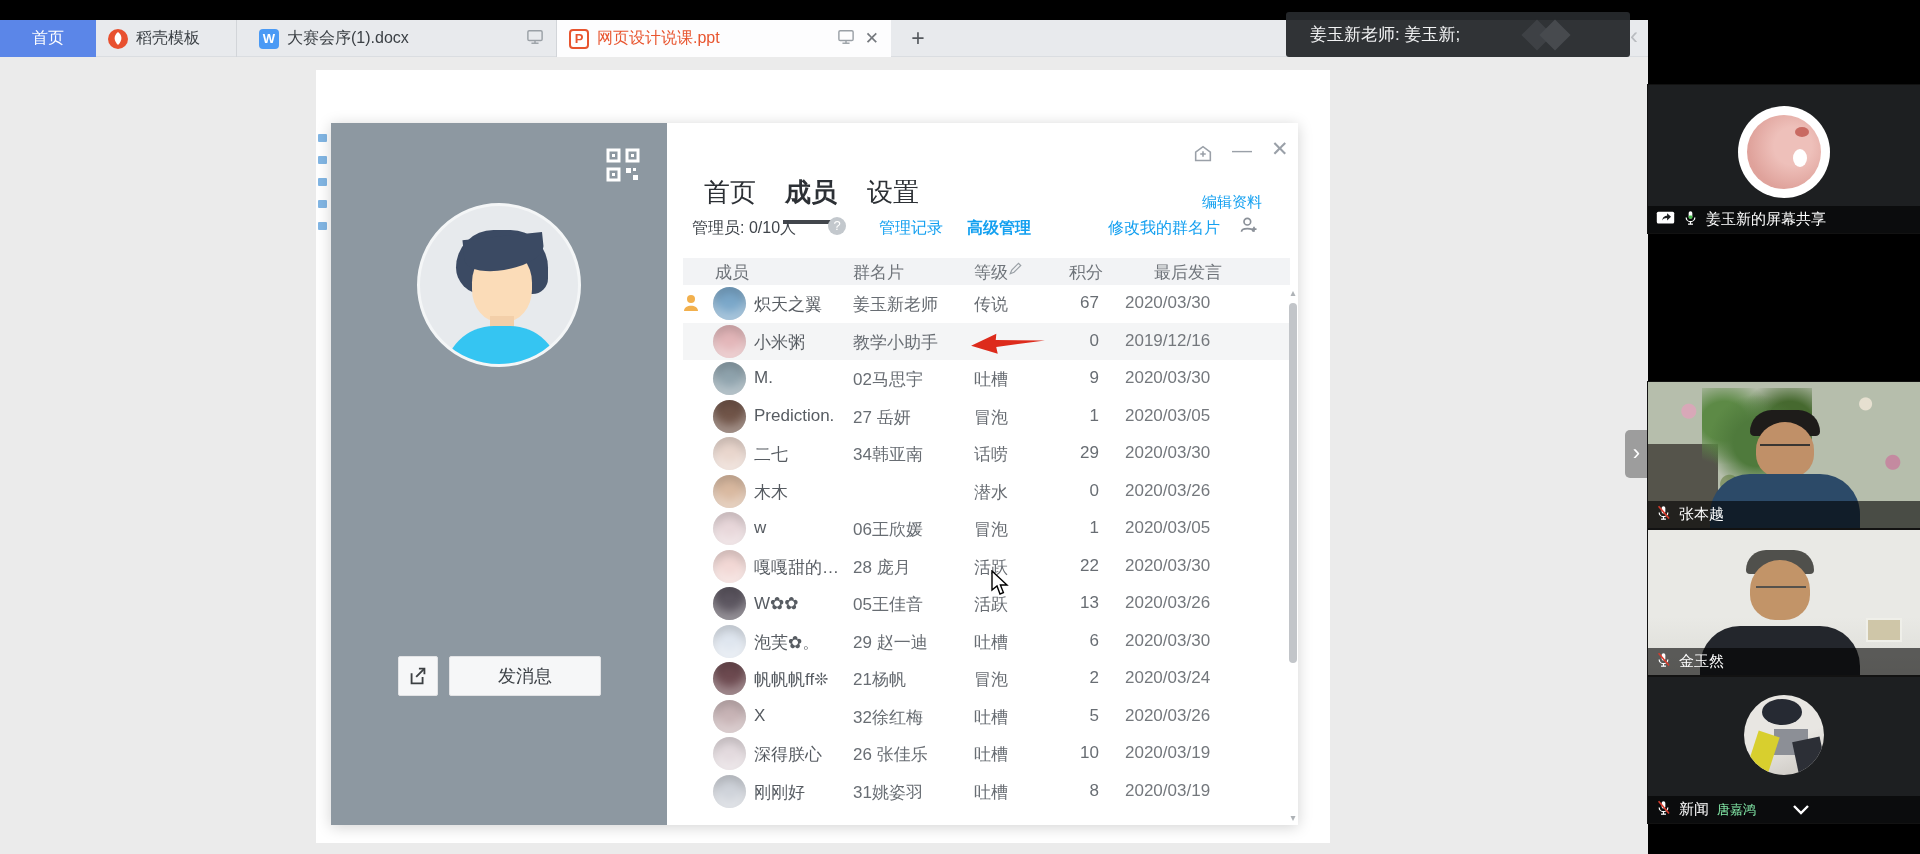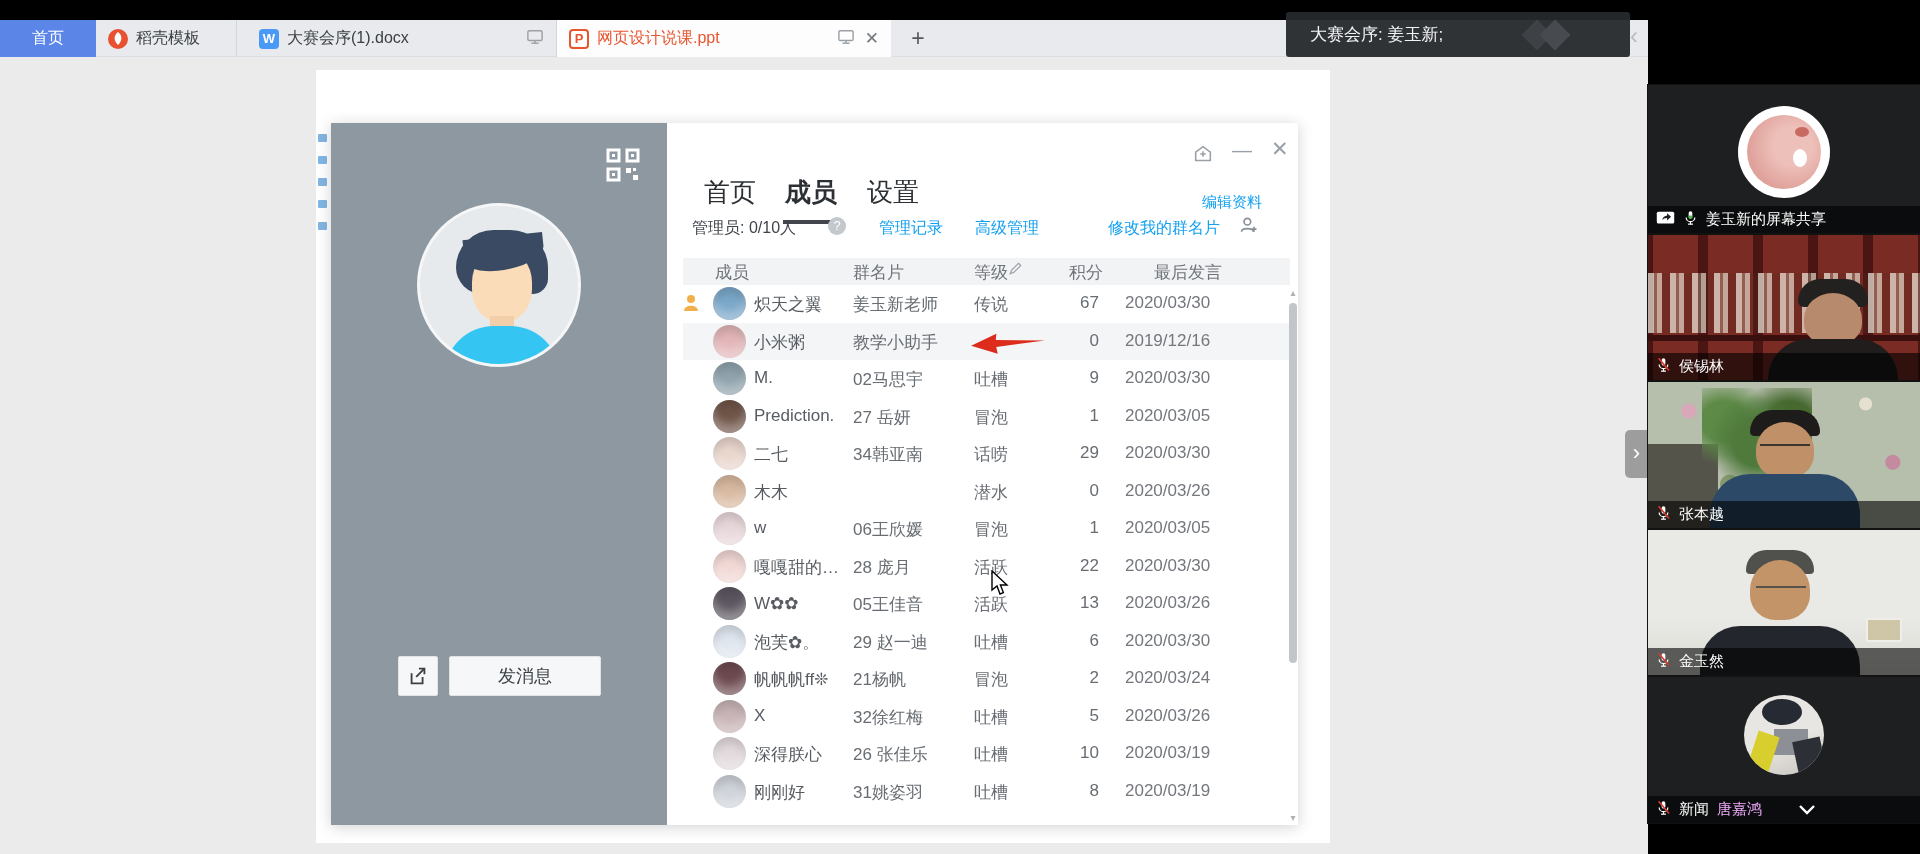--- a/index.html
+++ b/index.html
@@ -77,21 +77,21 @@
   .qtab { position:absolute; top:52px; font-size:26px; color:#2c3035; }
   .qtab-home { left:37px; }
   .qtab-members { left:118px; font-weight:bold; }
   .qtab-settings { left:200px;text-align:center; }
   .qtab-underline { position:absolute; left:116px; top:97px; width:56px; height:4px; background:#42464c; }
   .edit-link { position:absolute; left:535px; top:70px; font-size:15px; color:#14a0f0; }
   .admin-label { position:absolute; left:25px; top:95px; font-size:16px; color:#3f444a; }
   .help { position:absolute; left:161px; top:94px; width:18px; height:18px; border-radius:50%;
     background:#c3c8cd; color:#fff; font-size:13px; text-align:center; line-height:18px; }
   .blue-link { position:absolute; top:95px; font-size:16px; color:#14a0f0; }
-  .lnk1 { left:212px;text-align:right; } .lnk2 { left:308px; } .lnk3 { left:441px; }
+  .lnk1 { left:212px;text-align:right; } .lnk2 { left:300px;font-weight:bold; } .lnk3 { left:441px; }
   .person-add { position:absolute; left:572px; top:92px; }
 
   
   .mtable { position:absolute; left:16px; top:135px; width:607px; }
   .mhead { position:relative; height:27px; background:#f2f3f5; color:#6f747a; font-size:17px; }
   .mhead span { position:absolute; top:3px; }
   .h-member { left:32px; } .h-card { left:170px; } .h-level { left:291px; }
   .h-edit { left:325px; top:5px; } .h-score { left:386px; } .h-last { left:471px; }
   .mrow { position:relative; height:37.5px; font-size:17px; color:#686d73; }
   .mrow.row-hl { background:#f4f5f6; }
@@ -121,21 +121,21 @@
   .sidebar { position:absolute; left:1648px; top:0; width:272px; height:705px; background:#000; }
   .tile { position:absolute; left:0; width:272px; overflow:hidden; background:#1d1f21; outline:1px solid #121212; }
   .t1 { top:85px; height:148px; }
   .t2 { top:235px; height:145px; }
   .t3 { top:382px; height:146px; }
   .t4 { top:530px; height:145px; }
   .t5 { top:677px; height:146px; }
   .tile-label { position:absolute; left:0; bottom:0; width:100%; height:27px;
     background:rgba(0,0,0,.6); display:flex; align-items:center; gap:8px; padding-left:8px; }
   .tile-name { color:#fff; font-size:15px; white-space:nowrap; }
-  .tile-subname { color:#f0abfc; font-size:15px; }
+  .tile-subname { color:#86efac; font-size:13px; }
 
   .baby-wrap { position:absolute; left:90px; top:21px; width:92px; height:92px; border-radius:50%; background:#fff; }
   .baby { position:absolute; left:9px; top:9px; width:74px; height:74px; border-radius:50%;
     background:radial-gradient(circle at 62% 42%, #eec0ba 0 30%, #dfa29b 70%); }
   .baby-eye { position:absolute; left:46px; top:34px; width:14px; height:18px; background:#fff; border-radius:50%; }
   .baby-cheek { position:absolute; left:48px; top:12px; width:14px; height:10px; background:#c96a62; border-radius:50%; }
 
   .v-bookshelf { background:
       repeating-linear-gradient(90deg, #4a1512 0 5px, #7a2c24 5px 50px, #4a1512 50px 55px);
   }
@@ -227,21 +227,21 @@
             </svg>
         </span>
         <span class="mini" style="font-size:17px;color:#75797e">✕</span>
       </span>
     </div>
     <div class="newtab">+</div>
   </div>
   <div class="collapse-chev">‹</div>
 
   <div class="toast">
-    <span class="toast-text">大赛会序: 姜玉新;</span>
+    <span class="toast-text">姜玉新老师: 姜玉新;</span>
     <span class="toast-logo">
       <i class="diam d1"></i>
         <i class="diam d2"></i>
     </span>
   </div>
 
   <div class="workspace">
     <div class="doc-white">
       <div class="sliver">
         <i></i>
@@ -517,39 +517,20 @@
               <rect x="9" y="9" width="6" height="5" rx="2" fill="#45c24a"></rect>
               <path d="M5 12 a7 7 0 0 0 14 0" fill="none" stroke="#fff" stroke-width="2"></path>
               <line x1="12" y1="19" x2="12" y2="23" stroke="#fff" stroke-width="2"></line>
               <line x1="8" y1="23" x2="16" y2="23" stroke="#fff" stroke-width="2"></line>
             </svg>
         </span>
         <span class="tile-name">姜玉新的屏幕共享</span>
       </div>
     </div>
 
-    <div class="tile t2 v-bookshelf">
-      <div class="books"></div>
-        <div class="shelfline"></div>
-      <div class="man-hair"></div>
-        <div class="man-head"></div>
-        <div class="man-body"></div>
-      <div class="tile-label">
-        <span>
-          <svg width="15" height="16" viewBox="0 0 24 26">
-              <rect x="9" y="2" width="6" height="12" rx="3" fill="#fff"></rect>
-              <path d="M5 12 a7 7 0 0 0 14 0" fill="none" stroke="#fff" stroke-width="2"></path>
-              <line x1="12" y1="19" x2="12" y2="23" stroke="#fff" stroke-width="2"></line>
-              <line x1="8" y1="23" x2="16" y2="23" stroke="#fff" stroke-width="2"></line>
-              <line x1="4" y1="2" x2="21" y2="22" stroke="#d93a2b" stroke-width="2.6"></line>
-            </svg>
-        </span>
-        <span class="tile-name">侯锡林</span>
-      </div>
-    </div>
 
     <div class="tile t3 v-floral">
       <div class="pattern"></div>
         <div class="window"></div>
         <div class="plant"></div>
       <div class="man-hair"></div>
         <div class="man-head"></div>
         <div class="glasses"></div>
         <div class="man-body"></div>
       <div class="tile-label">

